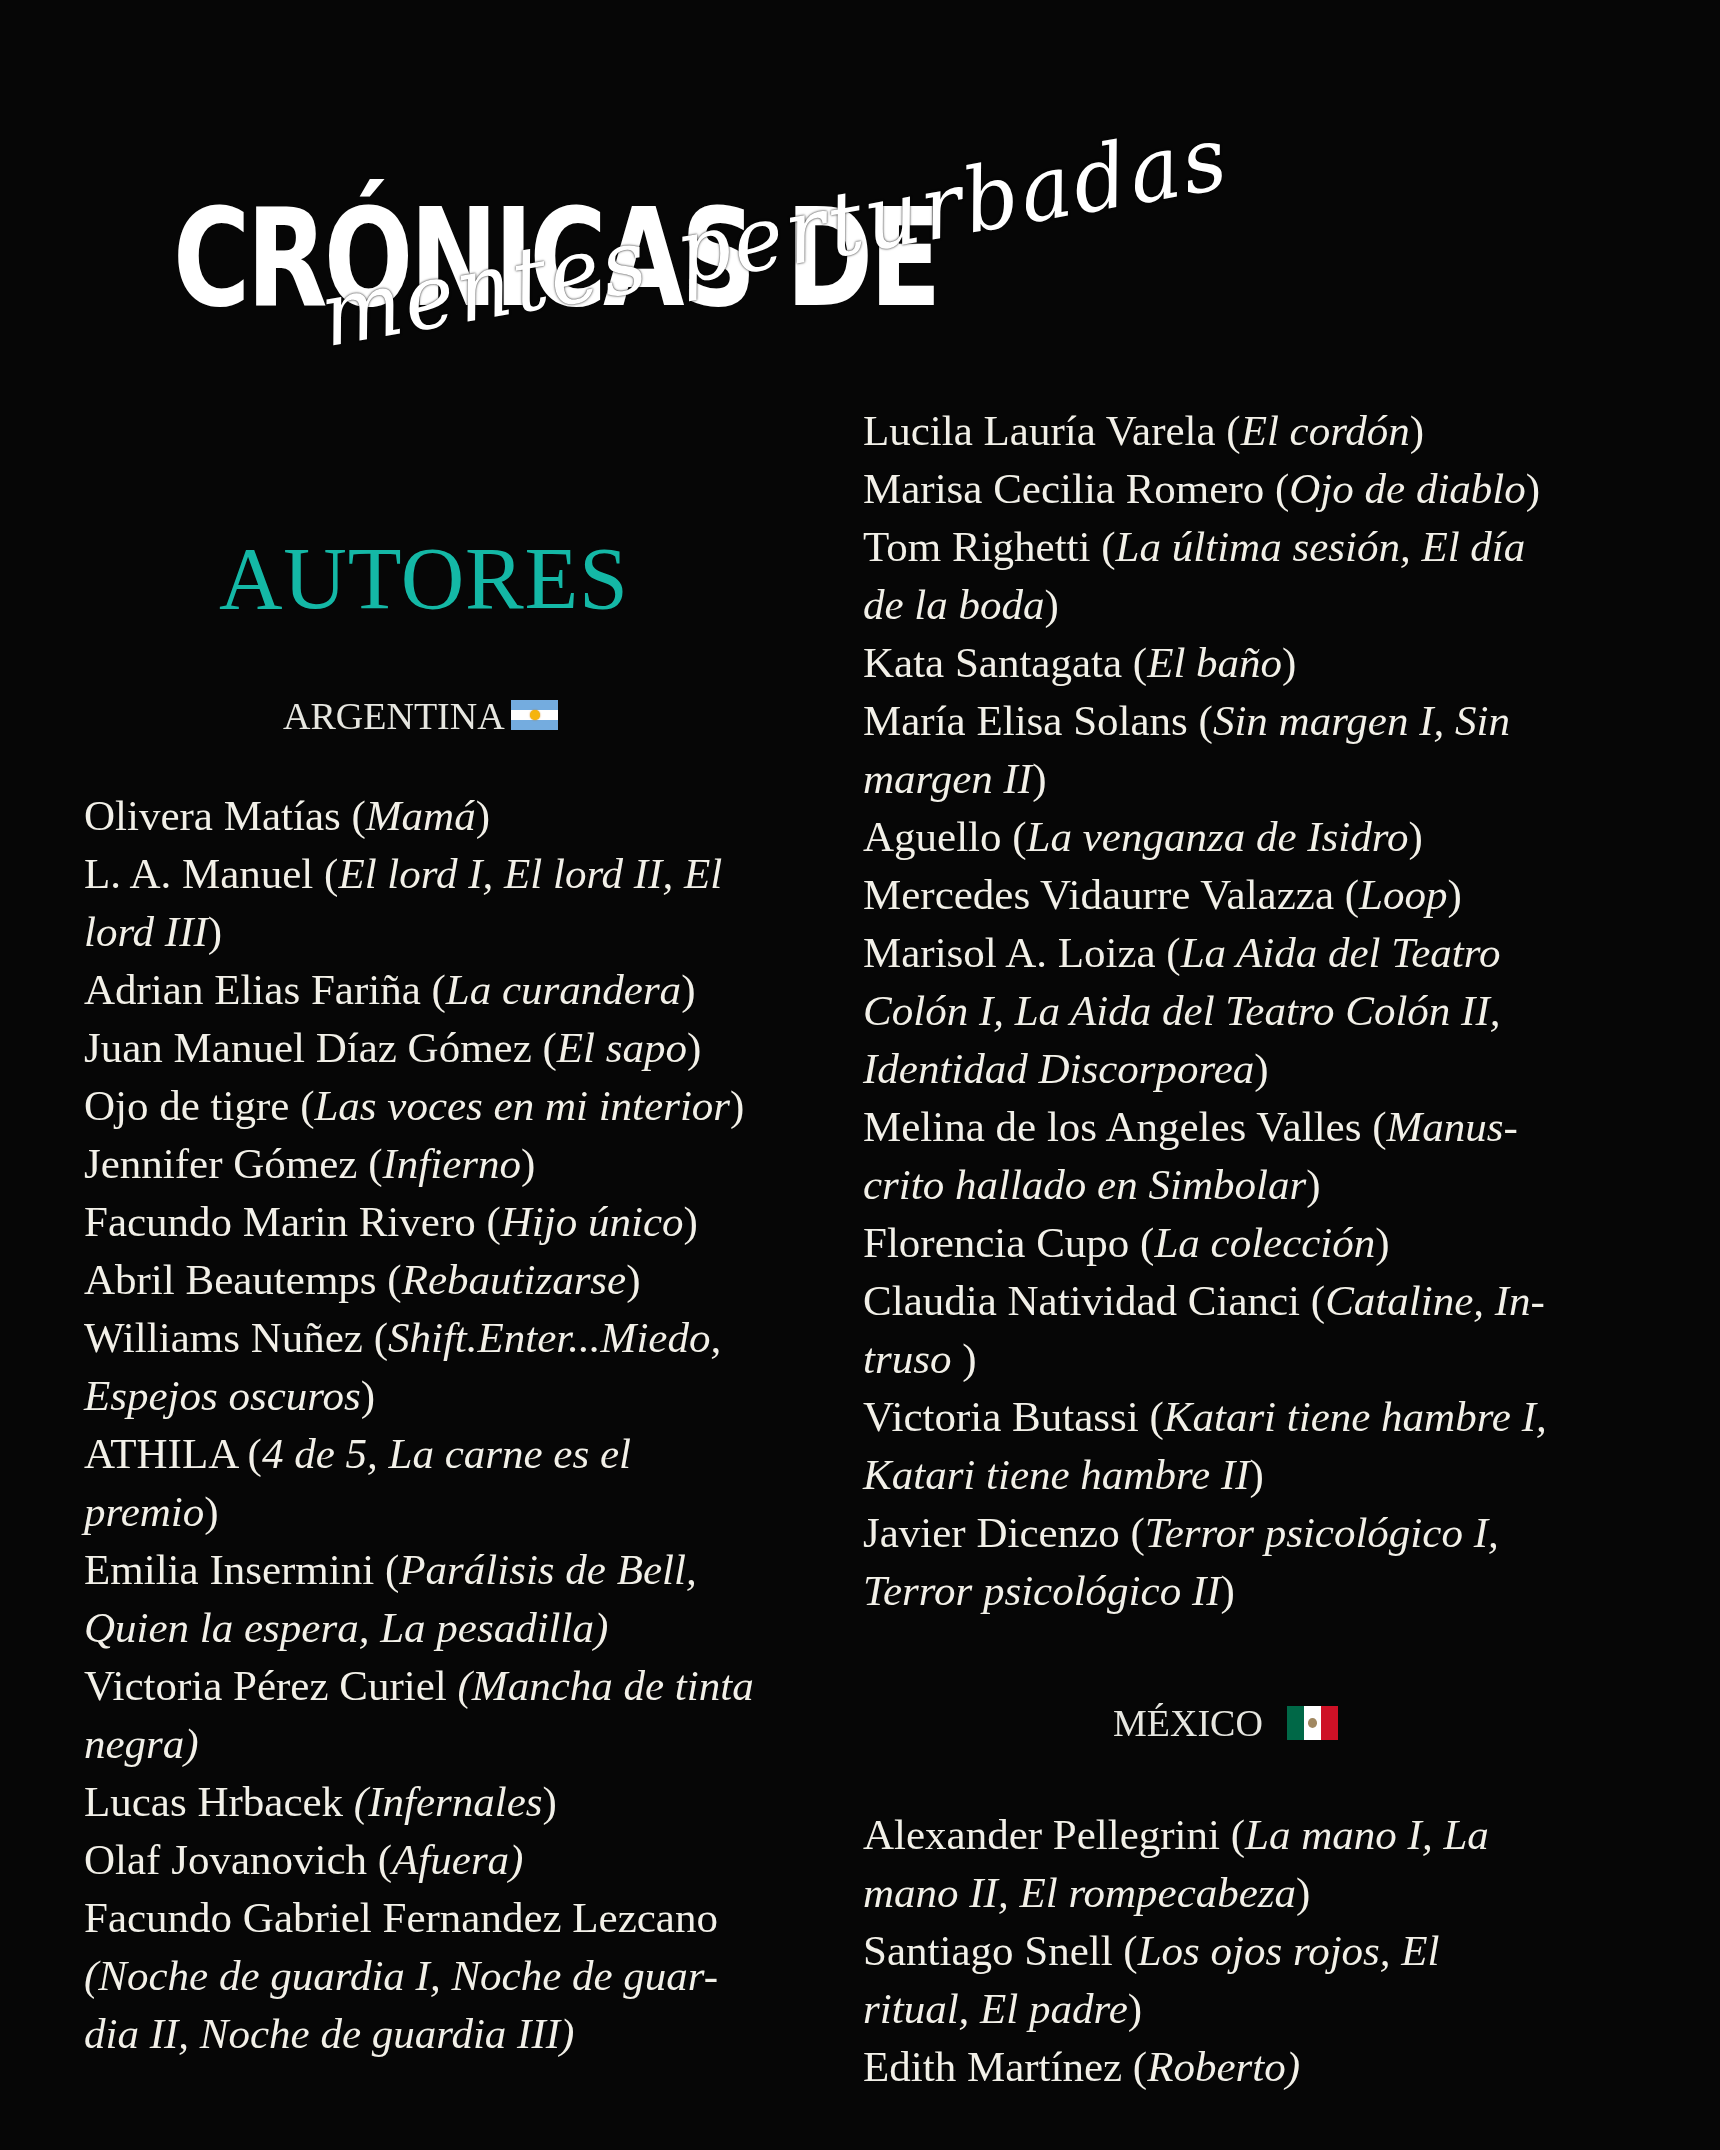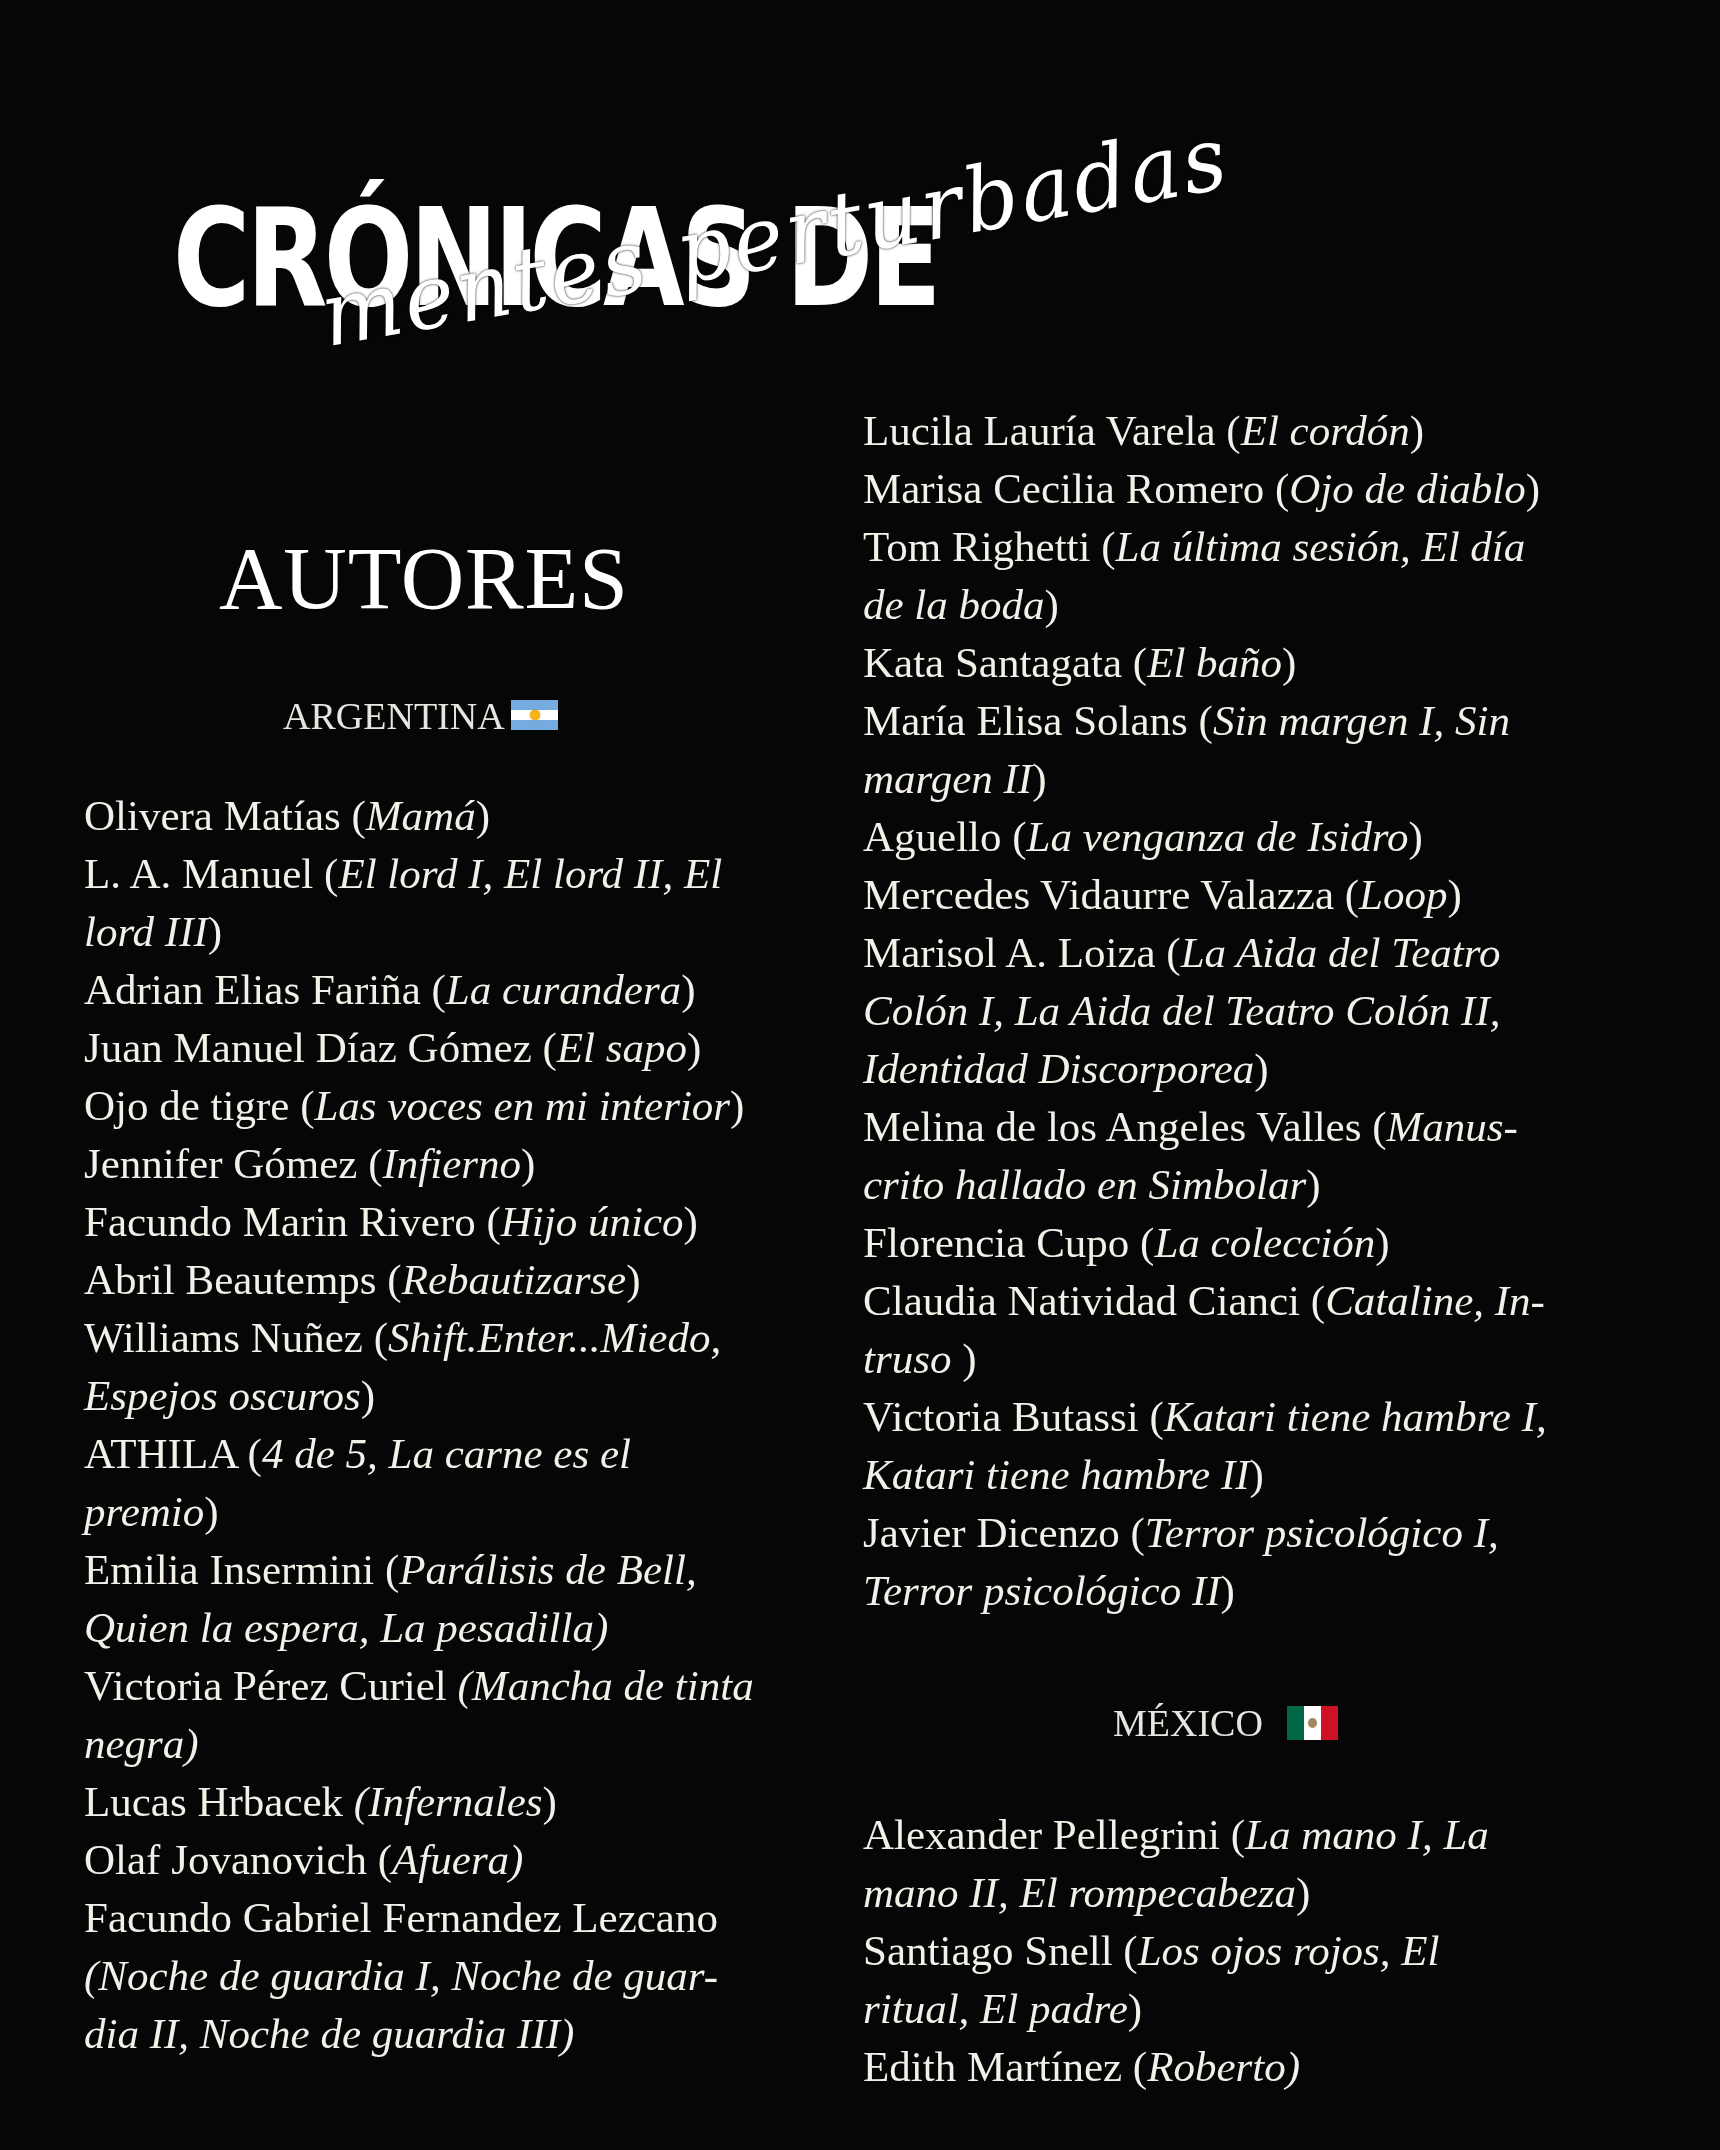--- a/index.html
+++ b/index.html
@@ -20,21 +20,21 @@
   #logo .script {
     position: absolute; left: 163px; top: 96px;
     font-family: "DejaVu Serif", serif; font-style: italic;
     font-size: 89px; line-height: 1; color: #ffffff;
     transform: rotate(-10deg) scaleX(0.95); transform-origin: left bottom;
     white-space: nowrap; letter-spacing: 3.2px;
     text-shadow: 0 0 2.4px #000;
   }
   #title {
     position: absolute; left: 219px; top: 535px; width: 398px;
-    font-size: 88px; line-height: 1; color: #ffffff; margin: 0; font-weight: normal;
+    font-size: 88px; line-height: 1; color: #14b8a6; margin: 0; font-weight: normal;
     letter-spacing: 0.8px; white-space: nowrap;
   }
   .country {
     position: absolute; display: flex; align-items: center;
     font-size: 38px; line-height: 1; color: #e6e6e0; white-space: nowrap;
   }
   .country .flag { display: inline-block; position: relative; }
   #country-ar { left: 283px; top: 697px; }
   #country-ar .flag { width: 47px; height: 29.5px; margin-left: 6.4px; margin-bottom: 1.6px;
     background: linear-gradient(#74acdf 0 33%, #ffffff 33% 67%, #74acdf 67% 100%); }

